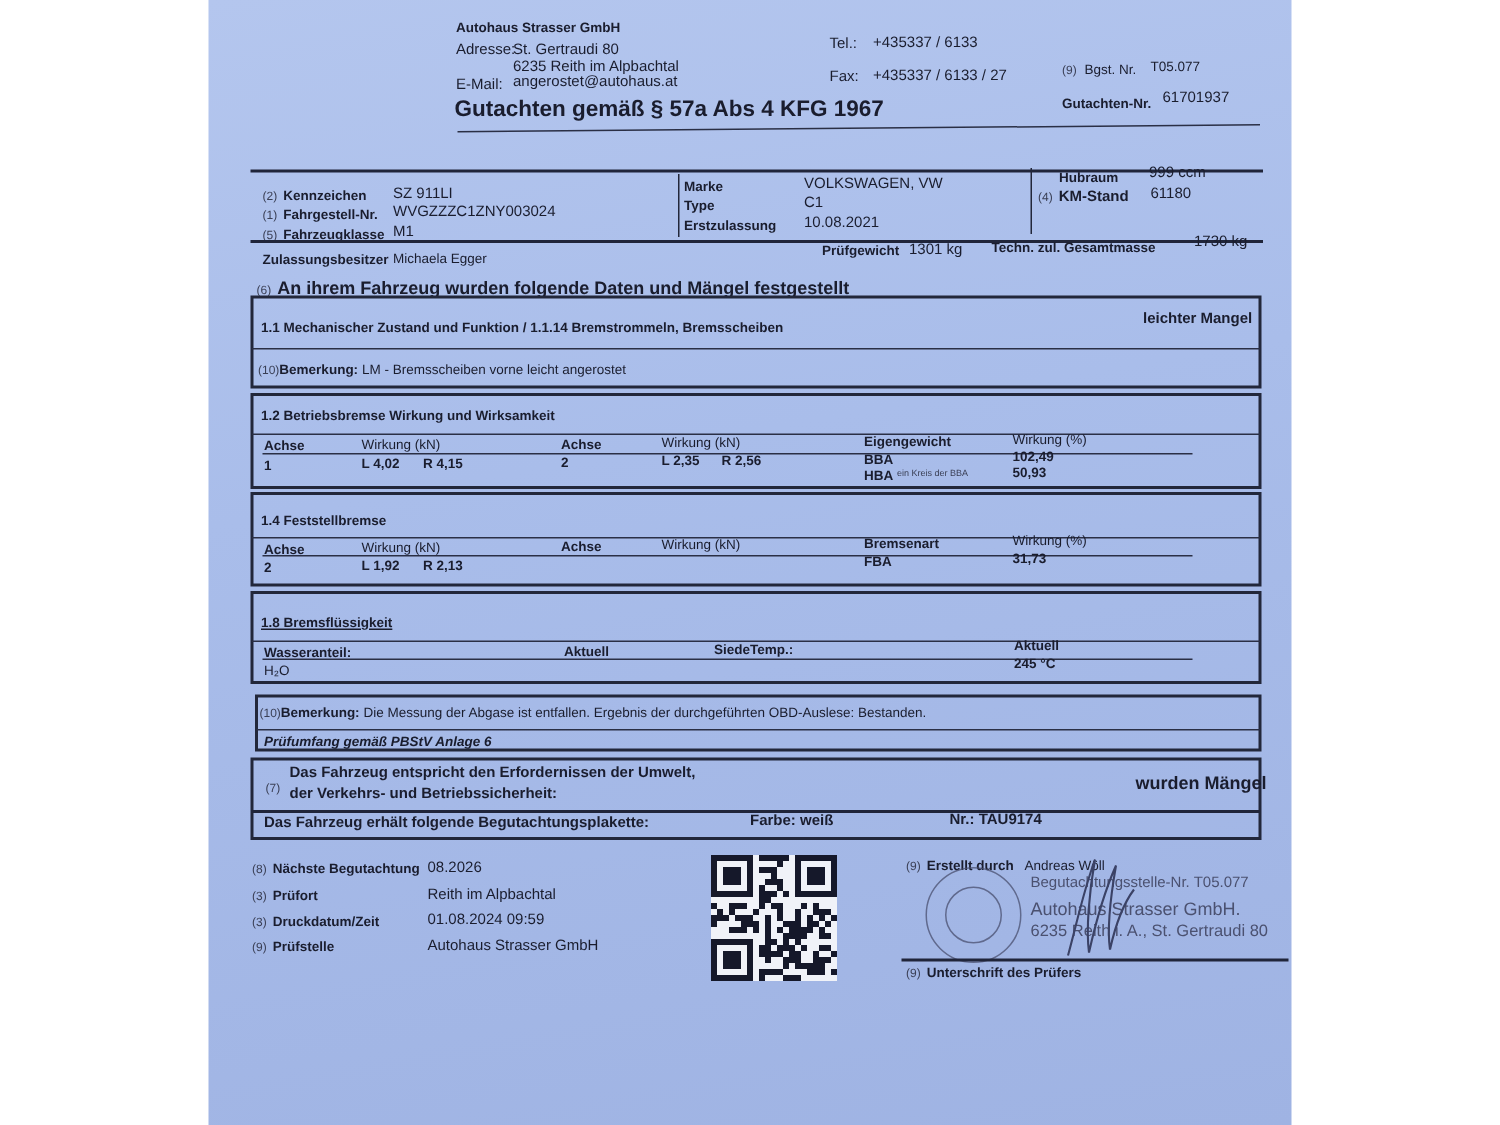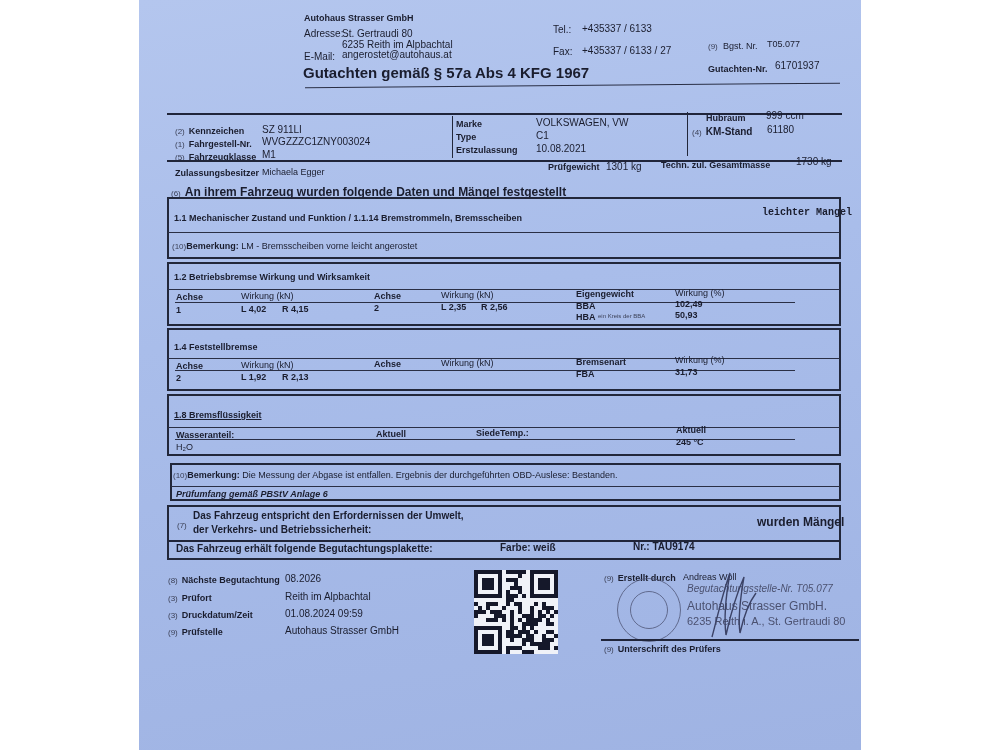--- a/index.html
+++ b/index.html
@@ -78,21 +78,21 @@
 <div class="abs b s9" style="left:548px;top:162px;">Prüfgewicht</div>
 <div class="abs s10" style="left:606px;top:161px;">1301 kg</div>
 <div class="abs b s9" style="left:661px;top:160px;">Techn. zul. Gesamtmasse</div>
 <div class="abs s10" style="left:796px;top:156px;">1730 kg</div>
 
 <div class="abs" style="left:171px;top:185px;font-size:12px;"><span class="num">(6)</span><span class="b">An ihrem Fahrzeug wurden folgende Daten und Mängel festgestellt</span></div>
 
 <div class="box" style="left:167px;top:197px;width:674px;height:62px;"></div>
 <div class="hline thin" style="left:168px;top:232px;width:672px;"></div>
 <div class="abs b s9" style="left:174px;top:213px;">1.1 Mechanischer Zustand und Funktion / 1.1.14 Bremstrommeln, Bremsscheiben</div>
-<div class="abs b s10" style="left:762px;top:207px;font-family:Liberation Mono, monospace;">leichter Mangel</div>
+<div class="abs b s10" style="left:762px;top:207px;">leichter Mangel</div>
 <div class="abs s9" style="left:172px;top:241px;"><span class="s8" style="color:#3a3f55;">(10)</span><span class="b">Bemerkung:</span> <span>LM - Bremsscheiben vorne leicht angerostet</span></div>
 
 <div class="box" style="left:167px;top:262px;width:674px;height:64px;"></div>
 <div class="abs b s9" style="left:174px;top:272px;">1.2 Betriebsbremse Wirkung und Wirksamkeit</div>
 <div class="hline thin" style="left:168px;top:289px;width:672px;"></div>
 <div class="hline thin" style="left:175px;top:302px;width:620px;"></div>
 <div class="abs b s9" style="left:176px;top:292px;">Achse</div>
 <div class="abs s9" style="left:241px;top:291px;">Wirkung (kN)</div>
 <div class="abs b s9" style="left:374px;top:291px;">Achse</div>
 <div class="abs s9" style="left:441px;top:290px;">Wirkung (kN)</div>
@@ -298,21 +298,21 @@
       <rect x="2" y="16" width="3" height="3" fill="#15182a"></rect>
     </svg>
 </div>
 
 <div class="abs s10" style="left:604px;top:572px;"><span class="num">(9)</span><span class="b s9">Erstellt durch</span></div>
 <div class="abs s9" style="left:683px;top:572px;">Andreas Wöll</div>
 
 <div class="stamp" title="">
   <div class="inner"></div>
 </div>
-<div class="abs stamp-text" style="left:687px;top:583px;font-size:10px;font-style:italic;">Begutachtungsstelle-Nr. T05.077</div>
+<div class="abs stamp-text" style="left:687px;top:583px;font-size:10px;">Begutachtungsstelle-Nr. T05.077</div>
 <div class="abs stamp-text" style="left:687px;top:599px;">Autohaus Strasser GmbH.</div>
 <div class="abs stamp-text" style="left:687px;top:615px;font-size:11px;">6235 Reith i. A., St. Gertraudi 80</div>
 
 <svg class="sig" width="60" height="80" viewBox="0 0 60 80">
   <path d="M12 72 C18 50, 22 30, 30 8 C26 30, 24 55, 26 70 C30 52, 36 30, 44 12 C40 35, 38 55, 40 68 C44 50, 50 36, 56 28" fill="none" stroke="#3b4266" stroke-width="1.4"></path>
 </svg>
 
 <div class="hline" style="left:601px;top:639px;width:258px;"></div>
 <div class="abs s10" style="left:604px;top:643px;"><span class="num">(9)</span><span class="b s9">Unterschrift des Prüfers</span></div>
 

